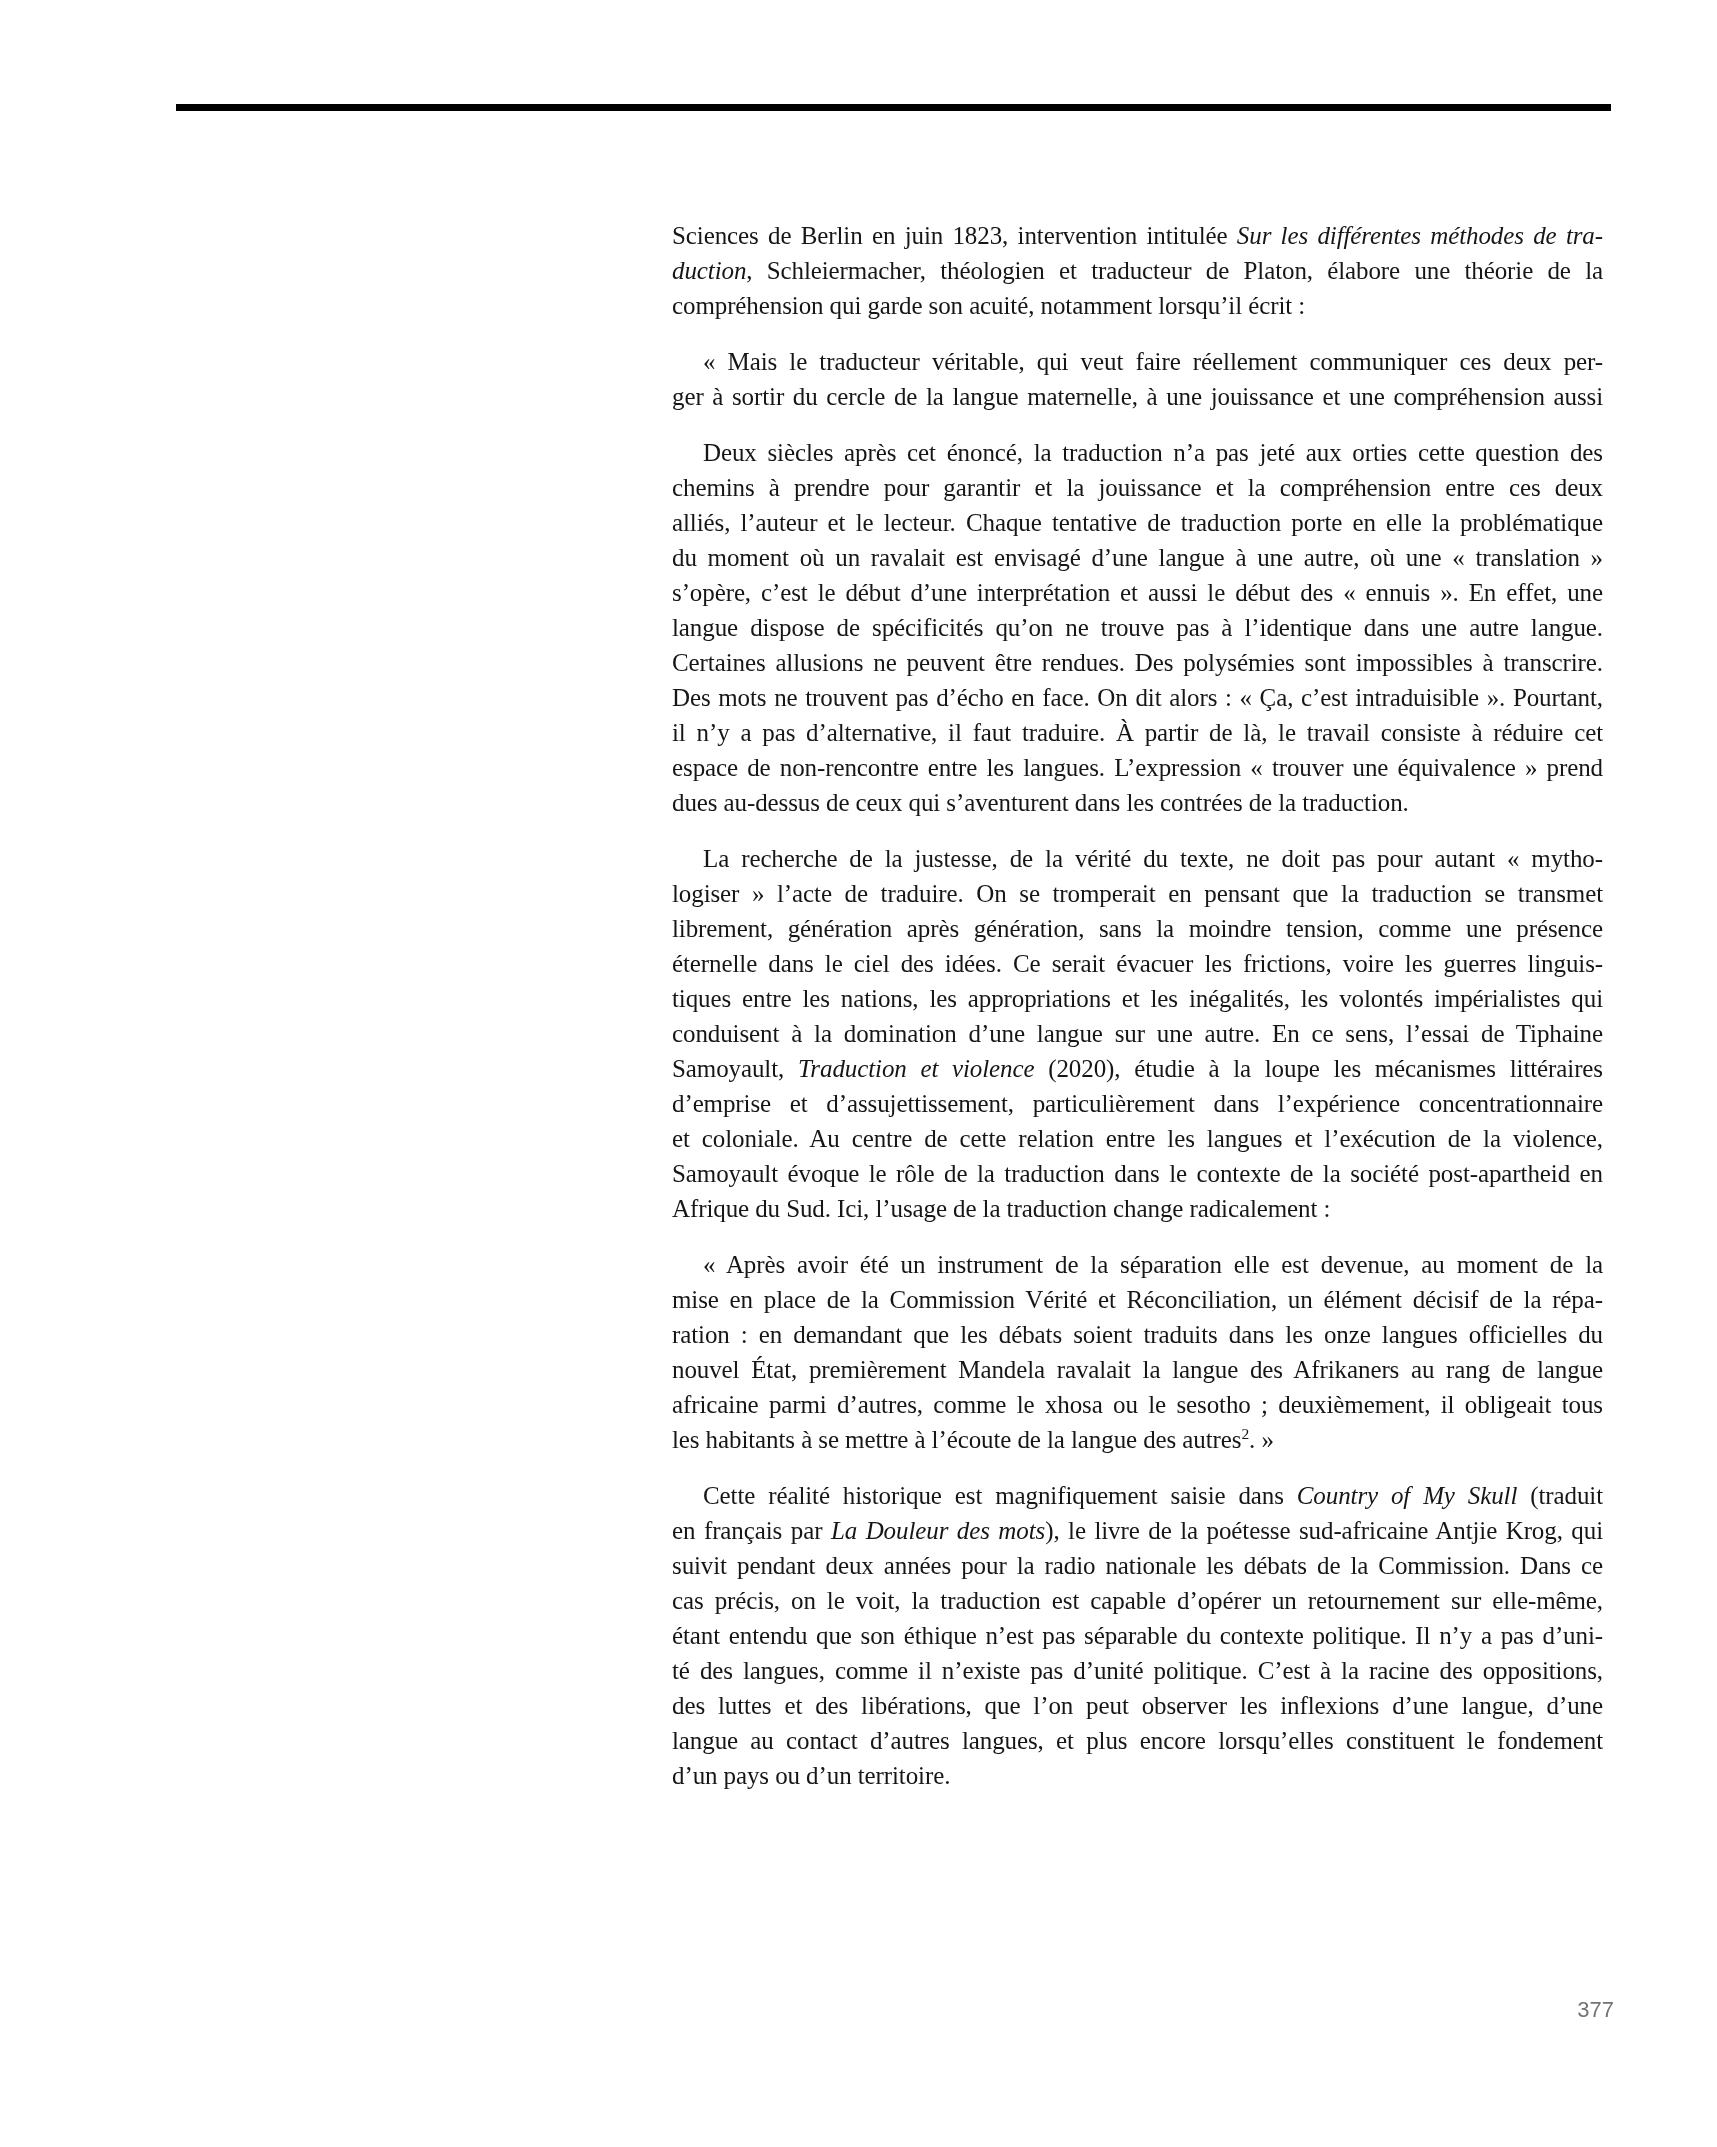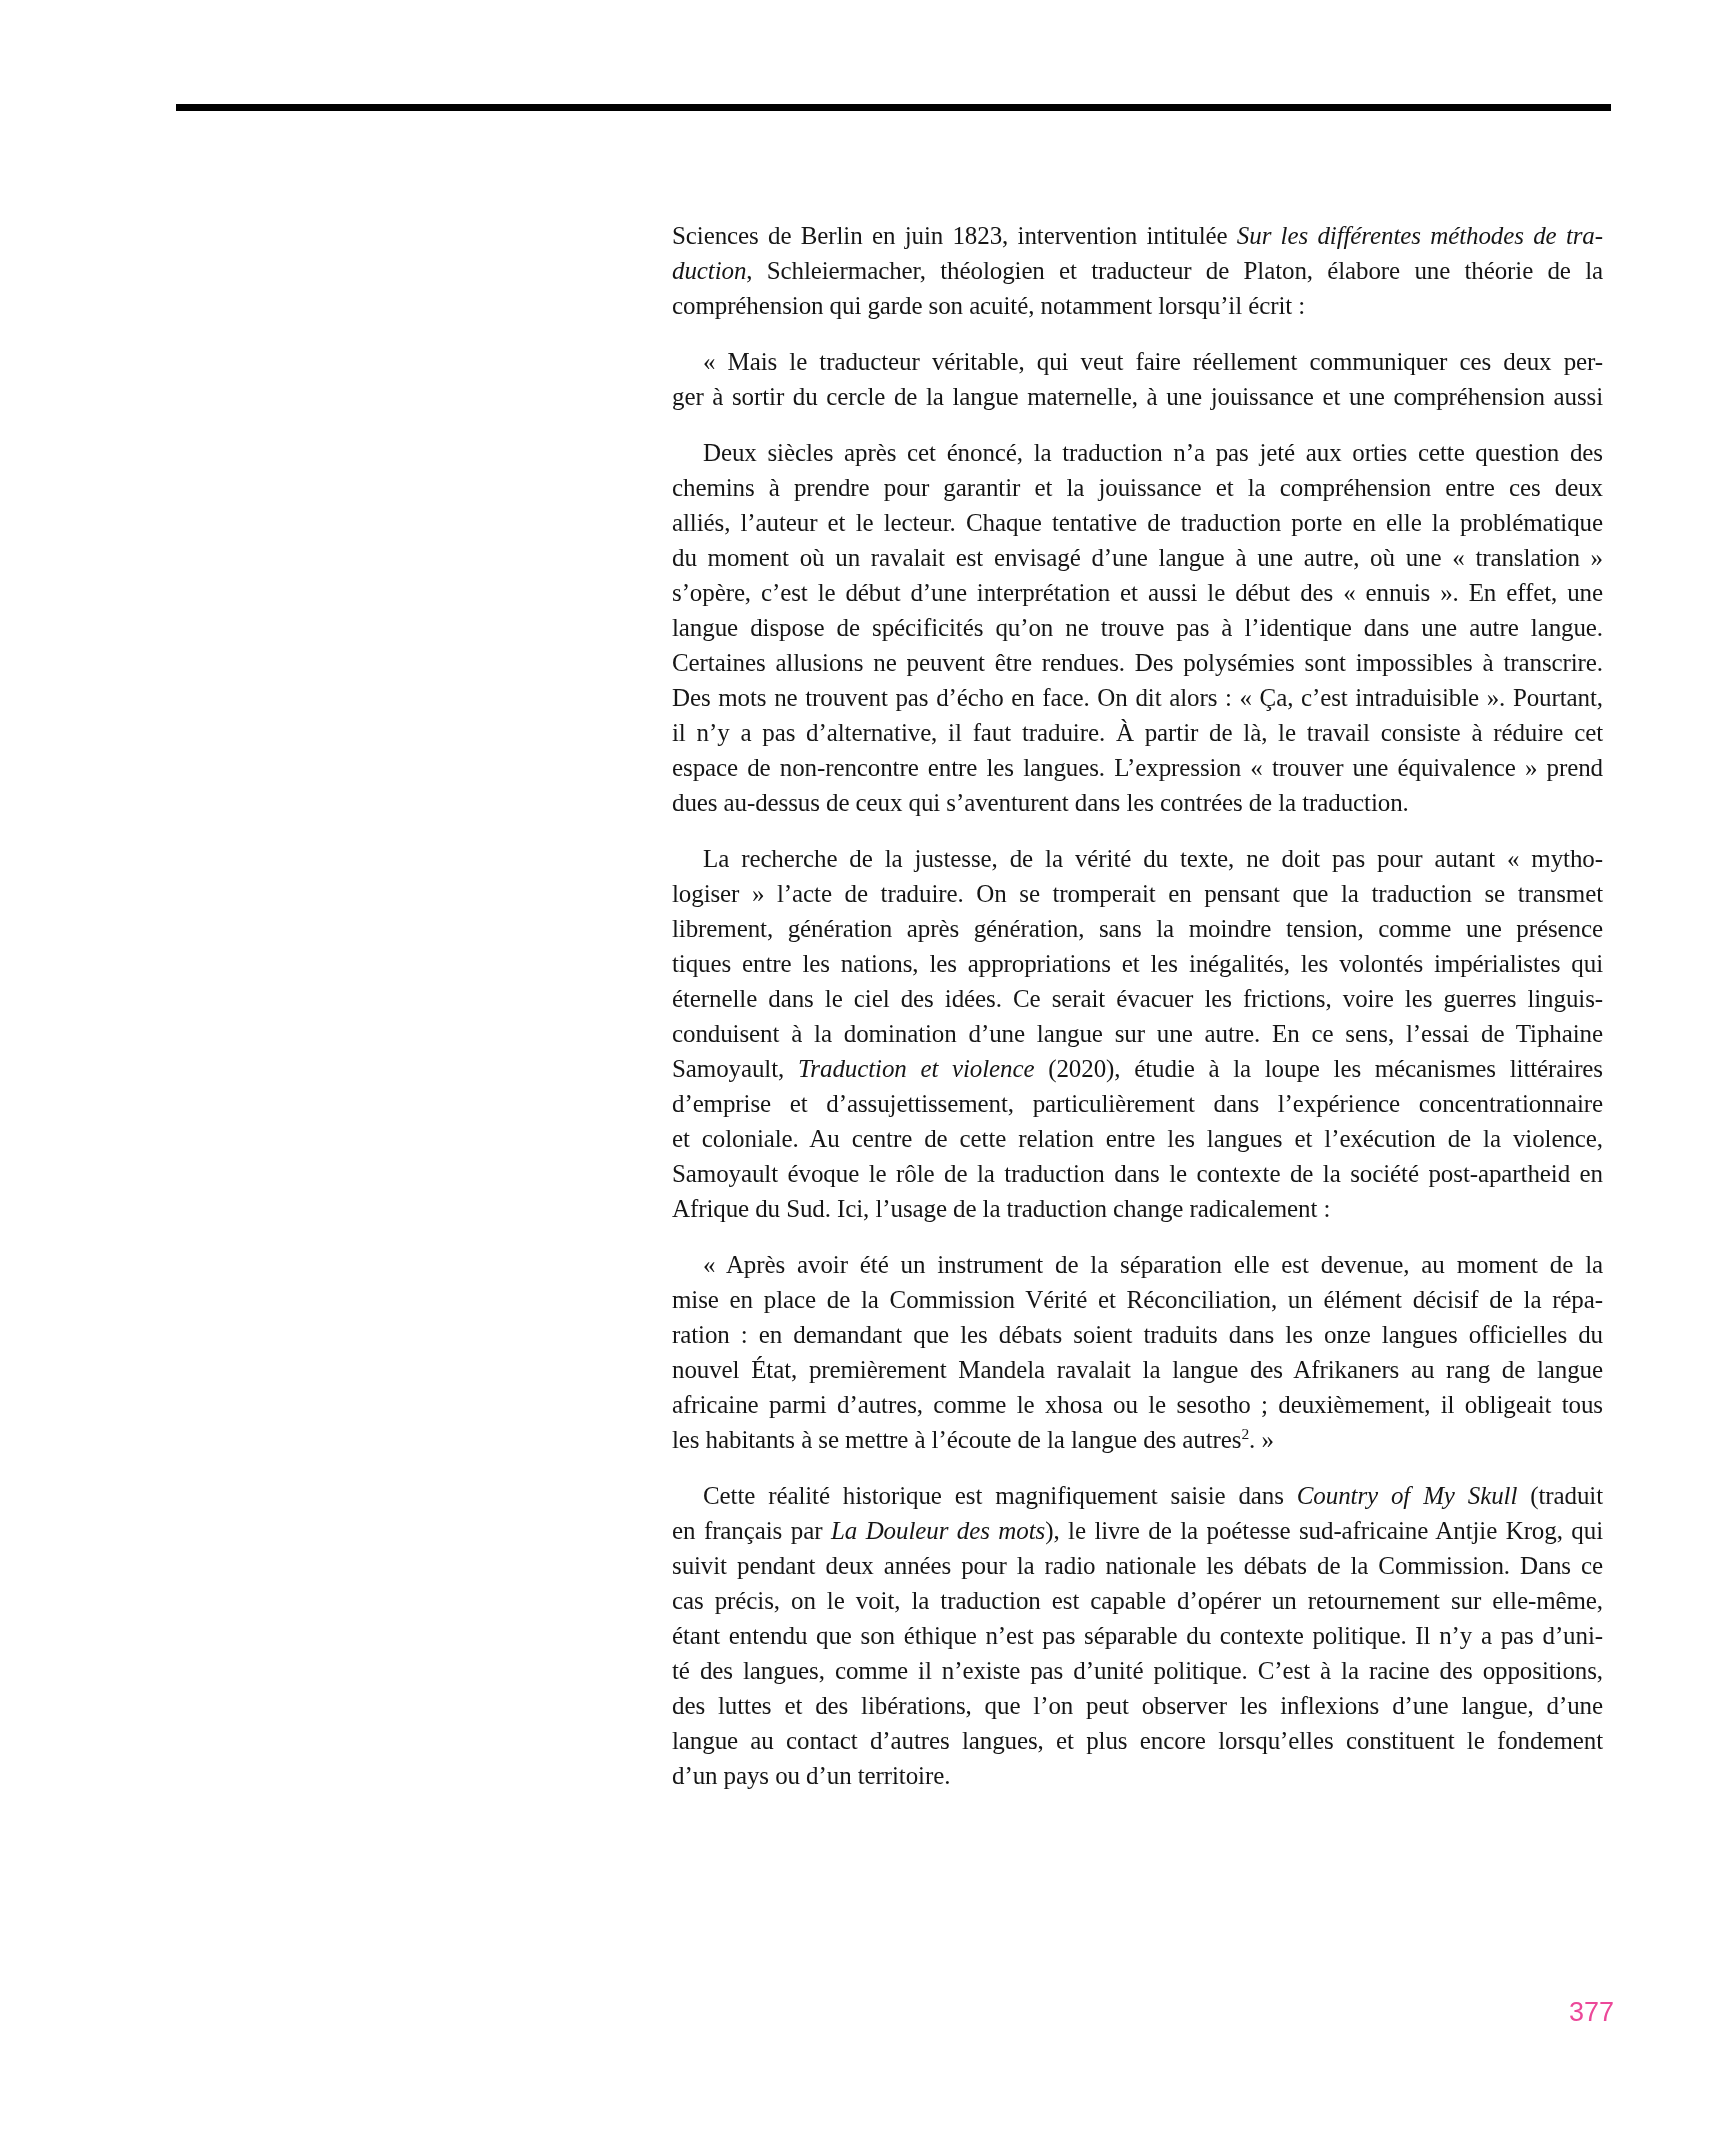--- a/index.html
+++ b/index.html
@@ -37,22 +37,22 @@
   .line em { font-style: italic; }
   .line sup {
     font-size: 0.62em;
     vertical-align: super;
     line-height: 0;
   }
   .folio {
     position: absolute;
     right: 104px; top: 1997px;
     font-family: "Liberation Sans", "DejaVu Sans", sans-serif;
-    font-size: 27px;
-    color: #ec4899;
+    font-size: 22px;
+    color: #737373;
   }
 </style>
 </head>
 <body>
 
 <div class="top-rule"></div>
 
 <div class="text-block">
     <div class="para">
       <div class="line"><span>Sciences de Berlin en juin 1823, intervention intitulée </span><em>Sur les différentes méthodes de tra-</em></div>
@@ -73,22 +73,22 @@
       <div class="line"><span>Certaines allusions ne peuvent être rendues. Des polysémies sont impossibles à transcrire.</span></div>
       <div class="line"><span>Des mots ne trouvent pas d’écho en face. On dit alors : « Ça, c’est intraduisible ». Pourtant,</span></div>
       <div class="line"><span>il n’y a pas d’alternative, il faut traduire. À partir de là, le travail consiste à réduire cet</span></div>
       <div class="line"><span>espace de non-rencontre entre les langues. L’expression « trouver une équivalence » prend</span></div>
       <div class="line last"><span>dues au-dessus de ceux qui s’aventurent dans les contrées de la traduction.</span></div>
     </div>
     <div class="para indent">
       <div class="line"><span>La recherche de la justesse, de la vérité du texte, ne doit pas pour autant « mytho-</span></div>
       <div class="line"><span>logiser » l’acte de traduire. On se tromperait en pensant que la traduction se transmet</span></div>
       <div class="line"><span>librement, génération après génération, sans la moindre tension, comme une présence</span></div>
+      <div class="line"><span>éternelle dans le ciel des idées. Ce serait évacuer les frictions, voire les guerres linguis-</span></div>
       <div class="line"><span>tiques entre les nations, les appropriations et les inégalités, les volontés impérialistes qui</span></div>
-      <div class="line"><span>éternelle dans le ciel des idées. Ce serait évacuer les frictions, voire les guerres linguis-</span></div>
       <div class="line"><span>conduisent à la domination d’une langue sur une autre. En ce sens, l’essai de Tiphaine</span></div>
       <div class="line"><span>Samoyault, </span><em>Traduction et violence</em><span> (2020), étudie à la loupe les mécanismes littéraires</span></div>
       <div class="line"><span>d’emprise et d’assujettissement, particulièrement dans l’expérience concentrationnaire</span></div>
       <div class="line"><span>et coloniale. Au centre de cette relation entre les langues et l’exécution de la violence,</span></div>
       <div class="line"><span>Samoyault évoque le rôle de la traduction dans le contexte de la société post-apartheid en</span></div>
       <div class="line last"><span>Afrique du Sud. Ici, l’usage de la traduction change radicalement :</span></div>
     </div>
     <div class="para indent">
       <div class="line"><span>« Après avoir été un instrument de la séparation elle est devenue, au moment de la</span></div>
       <div class="line"><span>mise en place de la Commission Vérité et Réconciliation, un élément décisif de la répa-</span></div>

